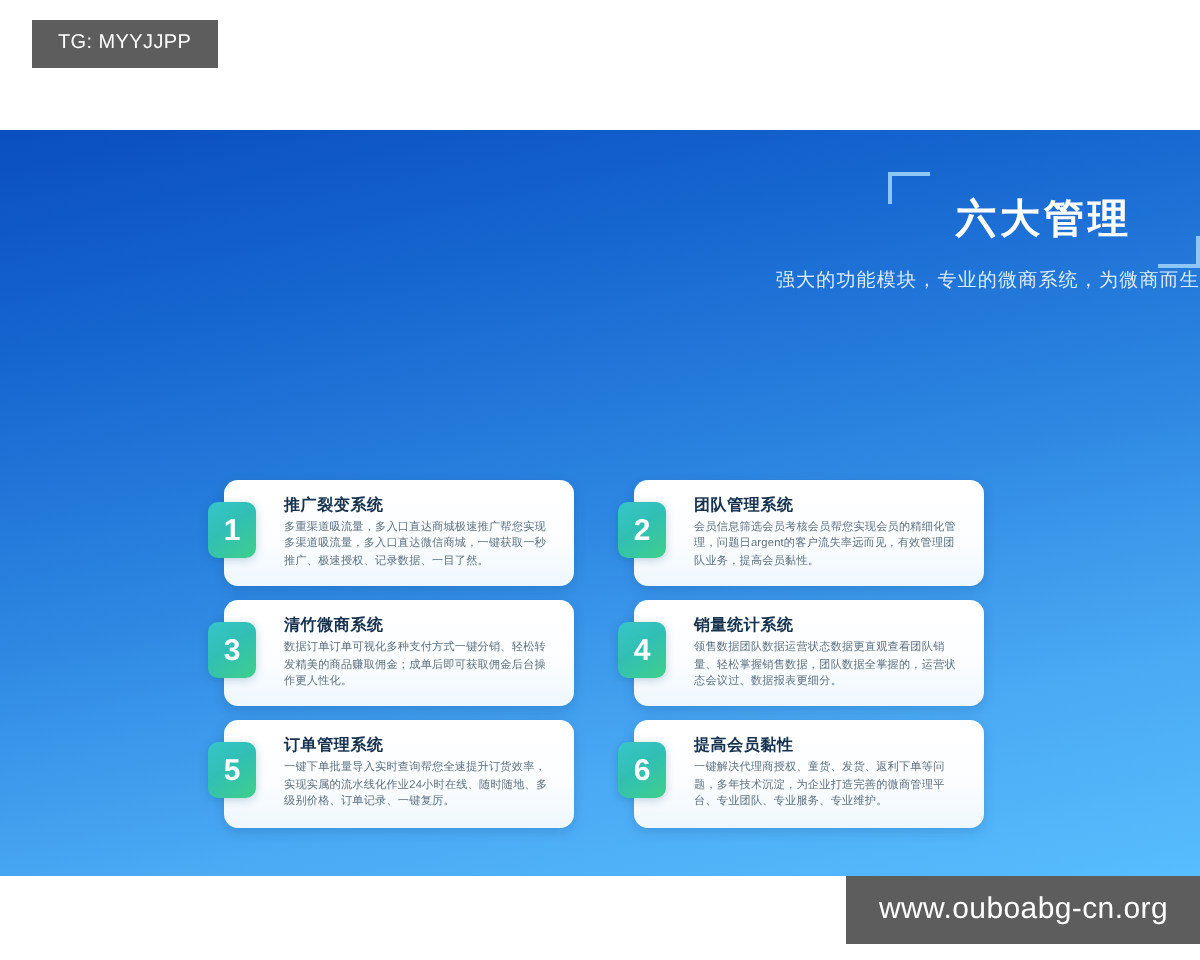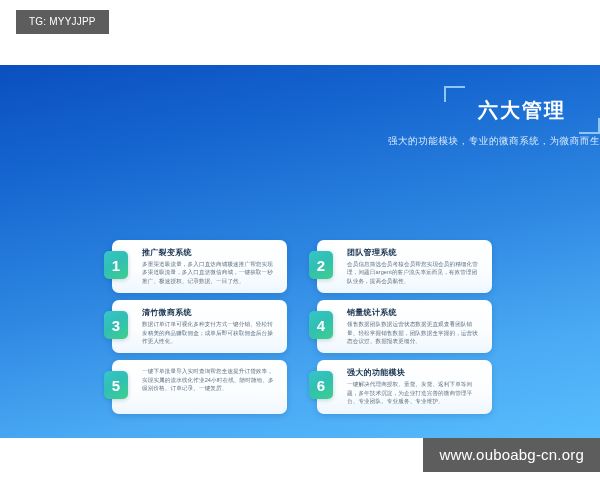--- a/index.html
+++ b/index.html
@@ -184,25 +184,26 @@
     </div>
 
     <div class="card">
       <div class="badge">4</div>
       <div class="card-title">销量统计系统</div>
       <div class="card-desc">领售数据团队数据运营状态数据更直观查看团队销量、轻松掌握销售数据，团队数据全掌握的，运营状态会议过、数据报表更细分。</div>
     </div>
 
     <div class="card">
       <div class="badge">5</div>
+      <div class="card-title">订单管理系统</div>
       <div class="card-desc">一键下单批量导入实时查询帮您全速提升订货效率，实现实属的流水线化作业24小时在线、随时随地、多级别价格、订单记录、一键复厉。</div>
     </div>
 
     <div class="card">
       <div class="badge">6</div>
-      <div class="card-title">强大的功能模块</div>
+      <div class="card-title">提高会员黏性</div>
       <div class="card-desc">一键解决代理商授权、童货、发货、返利下单等问题，多年技术沉淀，为企业打造完善的微商管理平台、专业团队、专业服务、专业维护。</div>
     </div>
 
   </div>
 </div>
 
 <div class="watermark watermark-bottom">www.ouboabg-cn.org</div>
 
 </body></html>

